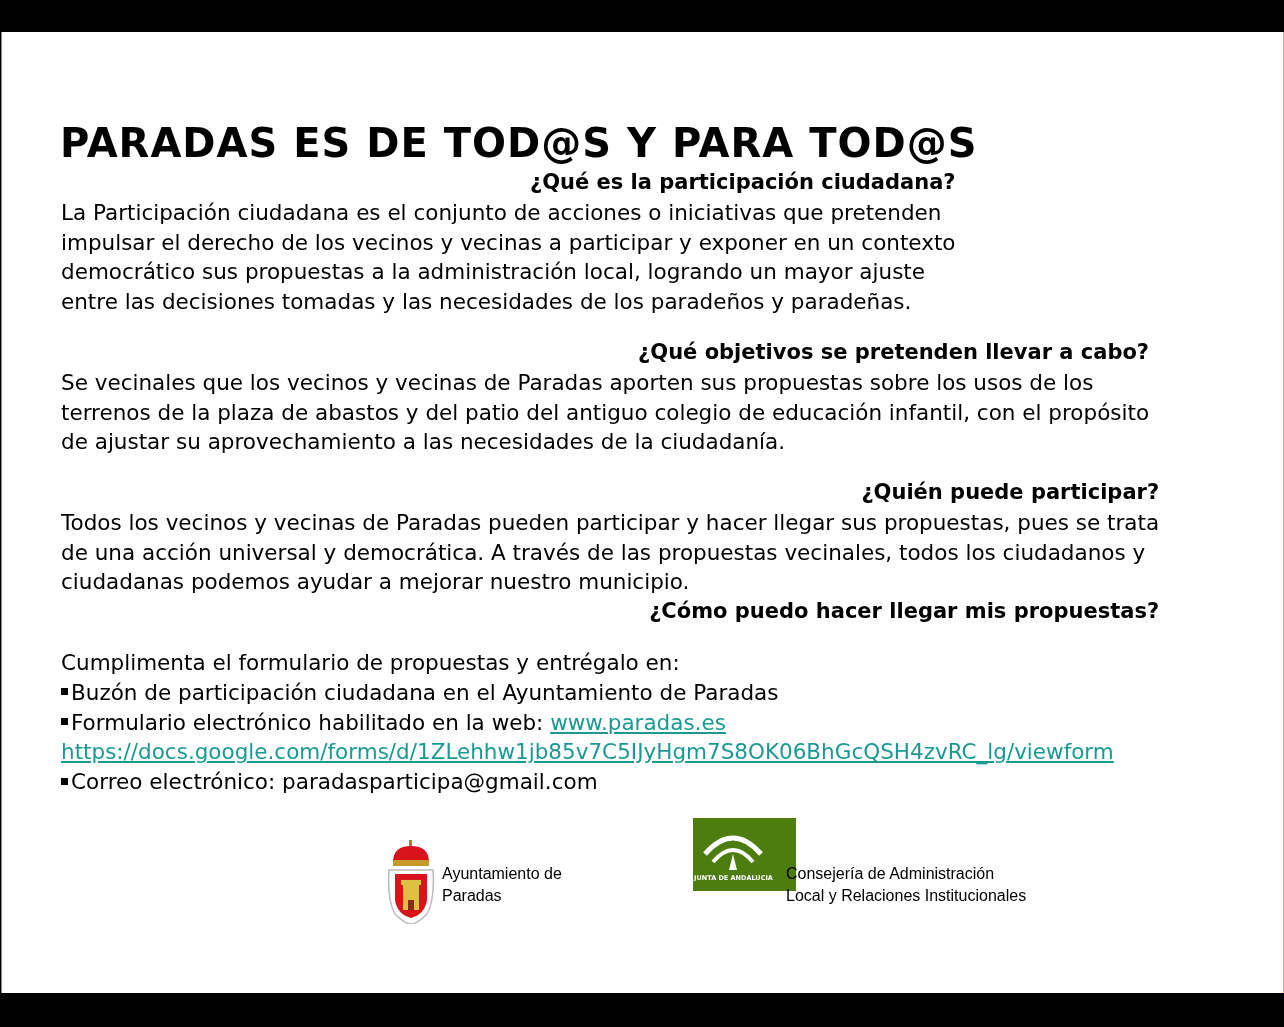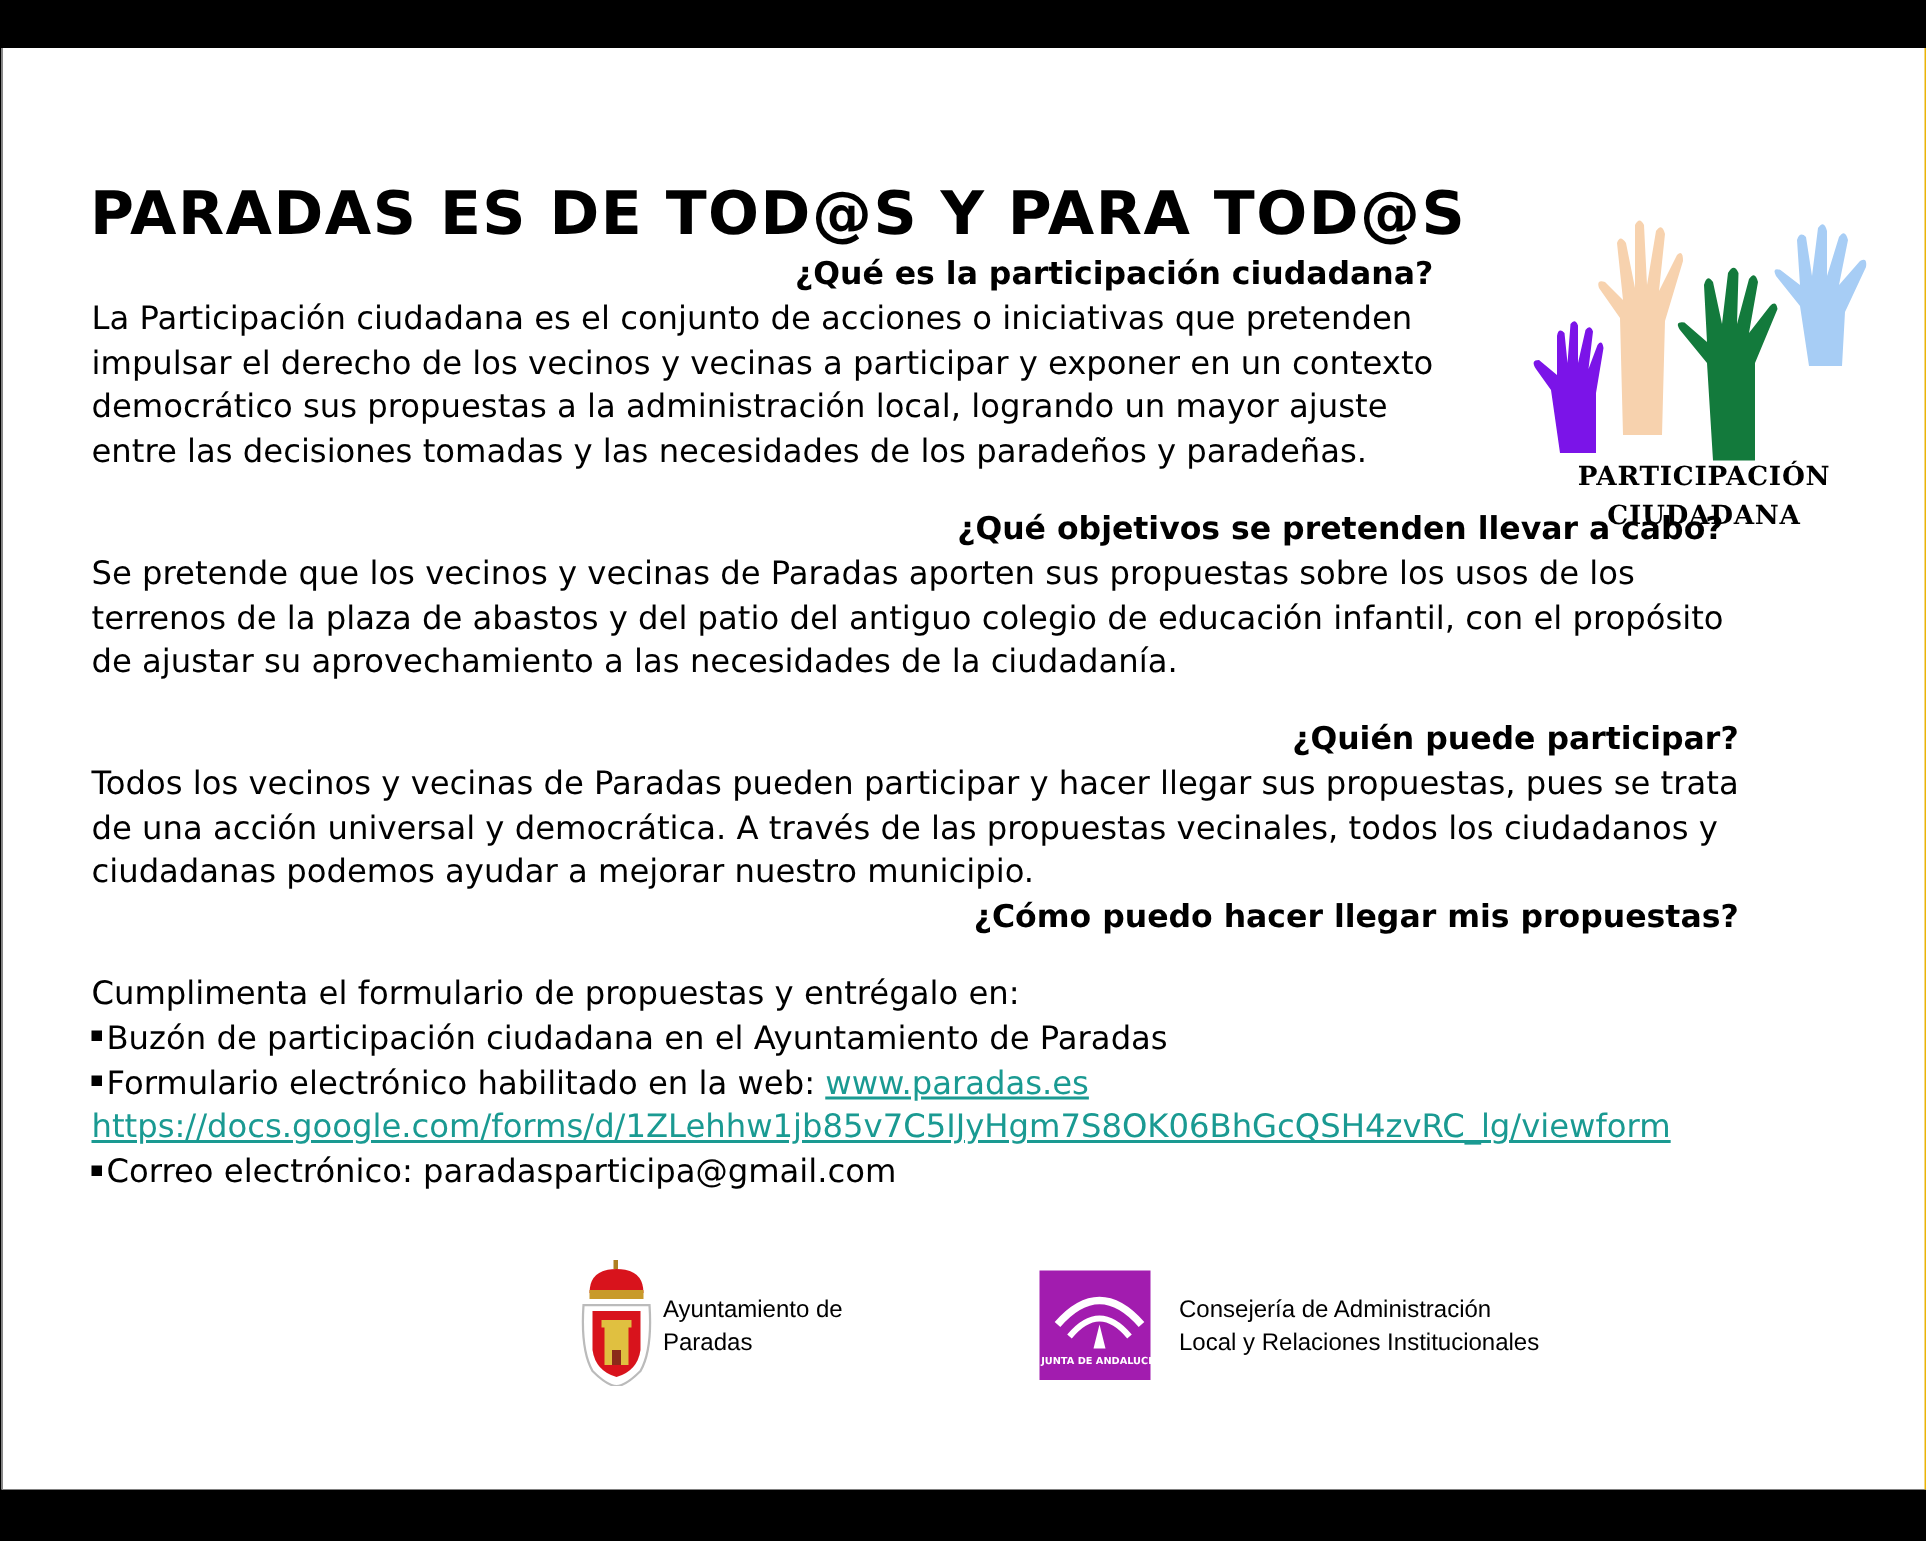--- a/index.html
+++ b/index.html
@@ -28,54 +28,32 @@
   }
   .footer-item { position: absolute; font-family: "Liberation Sans", sans-serif; font-size: 16px; line-height: 22px; text-align: left; }
 </style>
 </head>
 <body>
 
 <div class="slide">
 
   <h1 class="title">PARADAS ES DE TOD@S Y PARA TOD@S</h1>
 
-  <div class="logo-part">
-    <svg width="232" height="170" viewBox="0 0 232 170">
-
-      <g fill="#7b14e8">
-        <path d="M20 160 L14 118 L4 104 Q0 98 6 98 L18 108 L18 82 Q19 76 23 80 L25 100 L27 74 Q30 70 32 75 L32 100 L37 78 Q40 74 42 79 L39 104 L45 88 Q48 84 49 90 L44 120 L44 160 Z"></path>
-      </g>
-
-      <g fill="#f7d2ae">
-        <path d="M62 148 L60 70 L46 50 Q44 44 50 46 L62 58 L58 20 Q60 14 64 20 L70 50 L70 8 Q73 2 76 8 L78 48 L84 12 Q88 6 90 14 L86 52 L98 28 Q102 24 102 32 L90 72 L88 148 Z"></path>
-      </g>
-
-      <g fill="#137a3c">
-        <path d="M122 165 L118 100 L100 78 Q96 72 103 73 L118 86 L116 48 Q118 40 122 46 L128 74 L132 40 Q136 33 139 40 L138 74 L146 44 Q150 38 152 46 L146 80 L160 62 Q164 58 165 64 L150 100 L150 165 Z"></path>
-      </g>
-
-      <g fill="#a7cdf5">
-        <path d="M186 102 L180 62 L164 42 Q161 36 167 38 L180 48 L178 18 Q180 12 184 16 L188 42 L192 10 Q196 4 198 12 L198 42 L206 16 Q210 10 212 18 L206 48 L220 32 Q225 29 224 36 L210 66 L208 102 Z"></path>
-      </g>
-    </svg>
-    <div class="caption" style="top:164px;">PARTICIPACIÓN</div>
-    <div class="caption" style="top:190px;">CIUDADANA</div>
-  </div>
 
   <div class="block" style="top:136px;">
     <span class="line q">¿Qué es la participación ciudadana?</span>
     <span class="line a">La Participación ciudadana es el conjunto de acciones o iniciativas que pretenden</span>
     <span class="line a">impulsar el derecho de los vecinos y vecinas a participar y exponer en un contexto</span>
     <span class="line a">democrático sus propuestas a la administración local, logrando un mayor ajuste</span>
     <span class="line a">entre las decisiones tomadas y las necesidades de los paradeños y paradeñas.</span>
   </div>
 
   <div class="block" style="top:306px;">
     <span class="line q">¿Qué objetivos se pretenden llevar a cabo?</span>
-    <span class="line a">Se pretende que los vecinos y vecinas de Paradas aporten sus propuestas sobre los usos de los</span>
+    <span class="line a">Se vecinales que los vecinos y vecinas de Paradas aporten sus propuestas sobre los usos de los</span>
     <span class="line a">terrenos de la plaza de abastos y del patio del antiguo colegio de educación infantil, con el propósito</span>
     <span class="line a">de ajustar su aprovechamiento a las necesidades de la ciudadanía.</span>
   </div>
 
   <div class="block" style="top:446px;">
     <span class="line q">¿Quién puede participar?</span>
     <span class="line a">Todos los vecinos y vecinas de Paradas pueden participar y hacer llegar sus propuestas, pues se trata</span>
     <span class="line a">de una acción universal y democrática. A través de las propuestas vecinales, todos los ciudadanos y</span>
     <span class="line a">ciudadanas podemos ayudar a mejorar nuestro municipio.</span>
     <span class="line q">¿Cómo puedo hacer llegar mis propuestas?</span>
@@ -97,21 +75,21 @@
     <path d="M10 34 L42 34 L42 60 Q40 74 26 78 Q12 74 10 60 Z" fill="#d8131c"></path>
     <rect x="18" y="44" width="16" height="26" fill="#e0c040"></rect>
     <rect x="16" y="40" width="20" height="5" fill="#e0c040"></rect>
     <rect x="23" y="60" width="6" height="10" fill="#8a2a1a"></rect>
   </svg>
   <div class="footer-item" style="left:440px; top:831px; width:160px;">
     <span class="line">Ayuntamiento de</span>
     <span class="line">Paradas</span>
   </div>
 
-  <div style="position:absolute; left:691px; top:815px; width:74px; height:73px; background:#a21caf;">
+  <div style="position:absolute; left:691px; top:786px; width:103px; height:73px; background:#4d7c0f;">
     <svg width="81" height="73" viewBox="0 0 81 73">
       <path d="M12 36 Q40 4 68 36" stroke="#fff" stroke-width="5" fill="none"></path>
       <path d="M20 44 Q40 20 60 44" stroke="#fff" stroke-width="4" fill="none"></path>
       <path d="M40 36 L44 52 L36 52 Z" fill="#fff"></path>
     </svg>
     <div style="position:absolute; left:0; top:56px; width:81px; text-align:center; color:#fff; font-family:'DejaVu Sans', sans-serif; font-size:6.5px; font-weight:bold;">JUNTA DE ANDALUCIA</div>
   </div>
   <div class="footer-item" style="left:784px; top:831px; width:280px;">
     <span class="line">Consejería de Administración</span>
     <span class="line">Local y Relaciones Institucionales</span>

